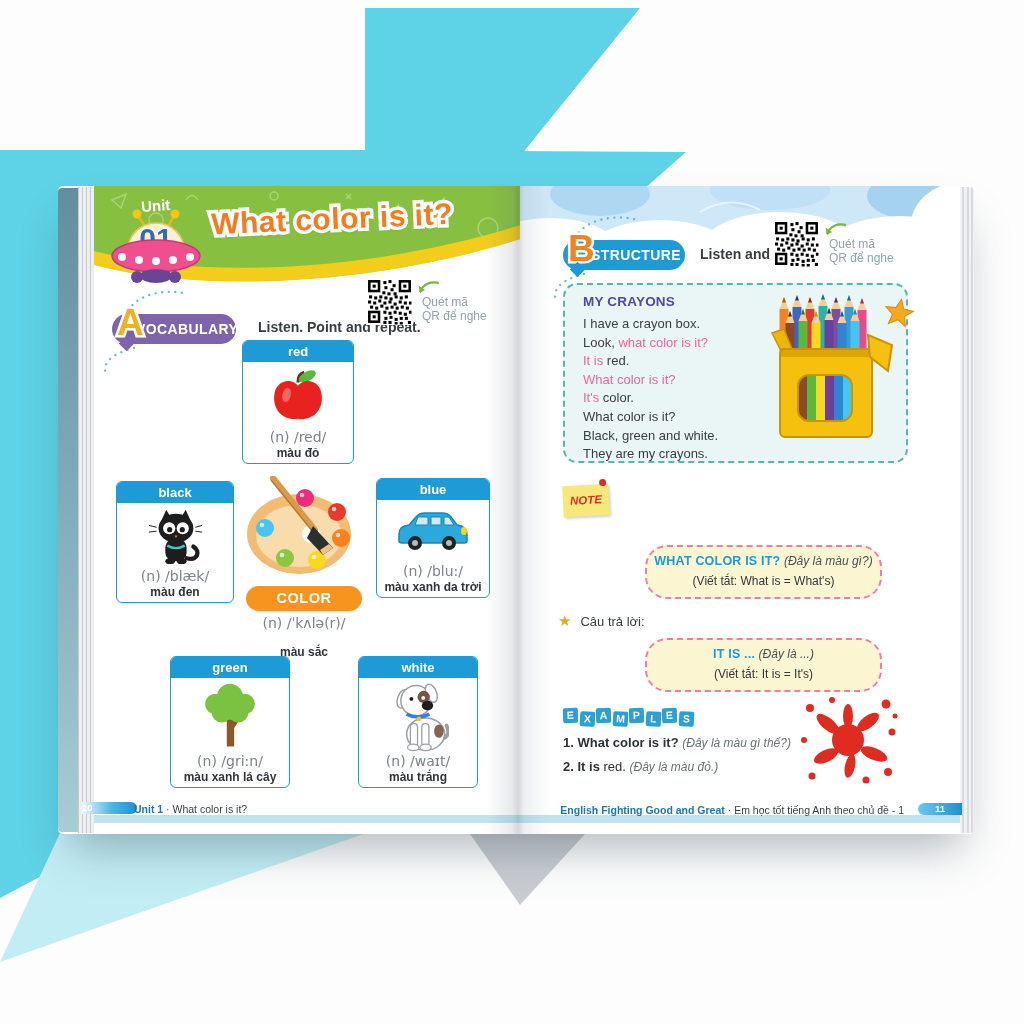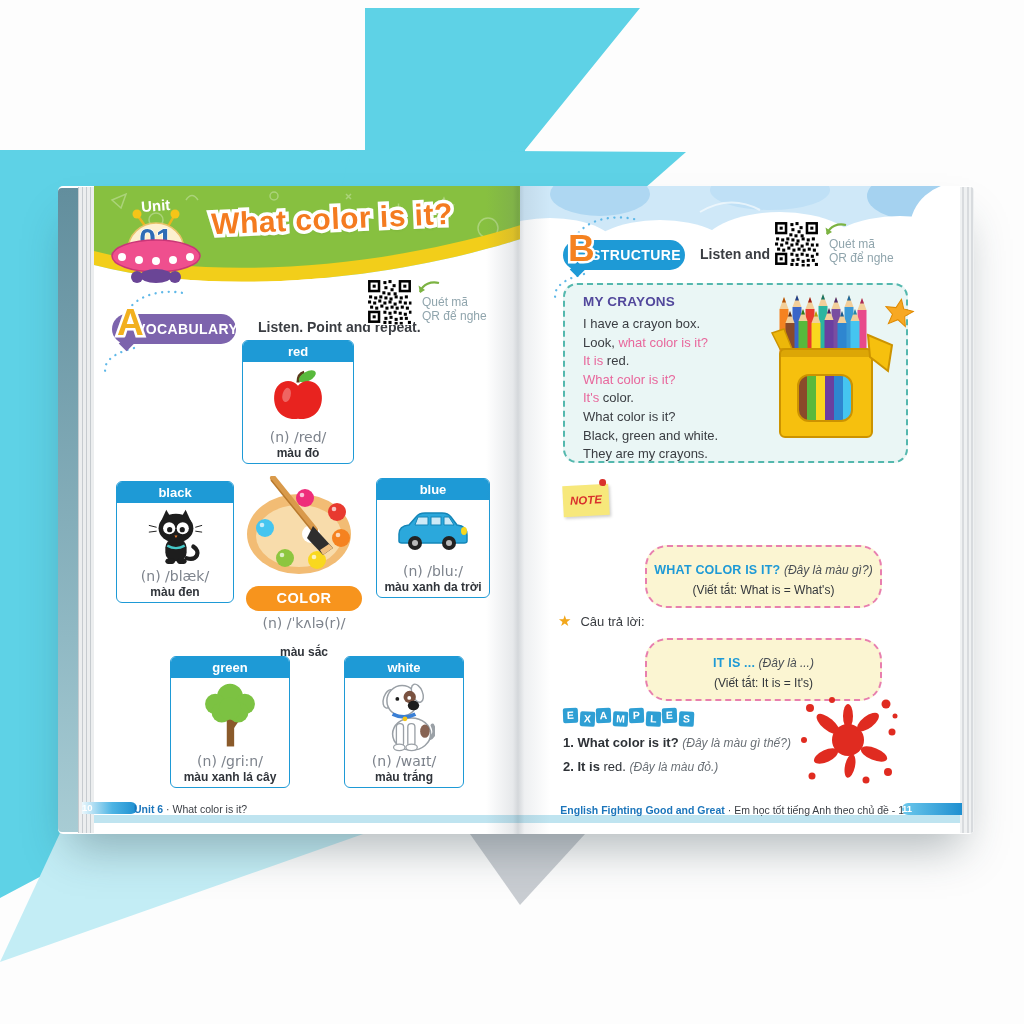--- a/index.html
+++ b/index.html
@@ -60,39 +60,39 @@
   .qr-arrow{position:absolute;left:51px;top:2px;}
   .qr-cap{position:absolute;left:56px;font-size:12px;color:#90a5ad;white-space:nowrap;}
   .qr-cap.c1{top:17px;} .qr-cap.c2{top:31px;}
   
   .vcard{position:absolute;background:#fff;border:1.6px solid var(--card-blue,#1e9ad6);
         border-radius:6px;overflow:hidden;box-sizing:border-box;}
   .card-red{left:148px;top:154px;width:112px;height:124px;}
   .card-black{left:22px;top:295px;width:118px;height:122px;}
   .card-blue{left:282px;top:292px;width:114px;height:120px;}
   .card-green{left:76px;top:470px;width:120px;height:132px;}
-  .card-white{left:250px;top:470px;width:120px;height:132px;}
+  .card-white{left:264px;top:470px;width:120px;height:132px;}
   .vcard .head{height:21px;background:var(--card-blue,#1e9ad6);color:#fff;font-weight:bold;
         font-size:13px;text-align:center;line-height:21px;}
   .vcard .img{position:absolute;left:0;right:0;top:21px;bottom:33px;display:flex;
         align-items:center;justify-content:center;}
   .cap1{font-size:14px;color:#7d838c;text-align:center;font-family:"DejaVu Sans","Liberation Sans",sans-serif;}
   .cap2{font-size:12px;font-weight:bold;color:#30343a;text-align:center;}
   .vcard .cap1{position:absolute;left:0;right:0;bottom:18px;}
   .vcard .cap2{position:absolute;left:0;right:0;bottom:3px;}
   .palette-block{position:absolute;left:140px;top:290px;width:140px;text-align:center;z-index:2;}
   .color-pill{margin:2px auto 0;width:116px;height:25px;background:var(--color-pill-orange,#f7941d);
         border-radius:13px;color:#fff;font-weight:bold;font-size:14.5px;line-height:25px;letter-spacing:.5px;}
   .palette-block .cap1{margin-top:4px;} .palette-block .cap2{margin-top:14px;}
   
   .pagenum{position:absolute;height:12px;color:#fff;font-size:9.5px;font-weight:bold;line-height:12px;}
   .pagenum-left{left:-12px;top:616px;width:55px;border-radius:0 7px 7px 0;text-align:left;
         padding-right:7px;box-sizing:border-box;
         background:linear-gradient(90deg,#eaf7fc,#4db4e4 55%,#1e8fd0);}
-  .pagenum-right{right:-2px;top:617px;width:60px;border-radius:7px 0 0 7px;text-align:left;
+  .pagenum-right{right:-2px;top:617px;width:44px;border-radius:7px 0 0 7px;text-align:center;
         background:linear-gradient(90deg,#6cc8ec,#1e8fd0);}
   .footer-text{position:absolute;font-size:10.5px;color:#3a3e44;white-space:nowrap;}
   .footer-text b{color:var(--footer-blue,#1b75bb);}
   .footer-text-left{left:40px;top:617px;}
   .footer-text-right{right:56px;top:618px;}
   
   .cloud-header{position:absolute;left:0;top:0;width:440px;height:86px;}
   .crayons-panel{position:absolute;left:43px;top:97px;width:345px;height:180px;box-sizing:border-box;
         background:var(--panel-mint,#eaf6f5);border:2px dashed var(--panel-border-teal,#54b8ae);border-radius:14px;}
   .crayons-title{position:absolute;left:18px;top:9px;font-size:13.5px;font-weight:bold;
@@ -105,21 +105,21 @@
         background:var(--note-yellow,#f7e87b);box-shadow:1.5px 2px 3px rgba(0,0,0,.18);}
   .note-sticky .txt{display:block;text-align:center;line-height:31px;font-style:italic;
         font-weight:bold;font-size:11.5px;color:var(--note-red,#d9302c);}
   .note-sticky .pin{position:absolute;right:2px;top:-5px;width:7px;height:7px;border-radius:50%;
         background:var(--note-red,#d9302c);}
   .point{position:absolute;left:38px;font-size:13px;color:#3a3d42;}
   .point .star{color:var(--star-orange,#f2a71b);font-size:15px;margin-right:9px;}
   .point1{top:334px;} .point2{top:426px;}
   .rulebox{position:absolute;left:125px;width:237px;box-sizing:border-box;text-align:center;
         background:var(--box-yellow,#fbf5d2);border:2px dashed var(--box-border-pink,#e87fae);
-        border-radius:22px;padding:16px 6px 9px;}
+        border-radius:22px;padding:7px 6px 9px;}
   .rulebox1{top:359px;} .rulebox2{top:452px;}
   .rulebox .l1{font-size:12.5px;}
   .rulebox .en{color:var(--structure-blue,#1e9ad6);font-weight:bold;letter-spacing:.2px;}
   .rulebox .vi{font-style:italic;color:#4a4f55;font-size:12px;}
   .rulebox .l2{font-size:12px;color:#33373c;margin-top:6px;}
   .examples-tiles{position:absolute;left:43px;top:520px;height:24px;}
   .tile{display:inline-block;width:15px;height:15px;margin-right:1.5px;border-radius:2px;
         background:#2e9fd4;color:#fff;font-size:10.5px;font-weight:bold;text-align:center;
         line-height:15px;transform:translateY(-1px) rotate(-2deg);}
   .tile.lo{transform:translateY(2.5px) rotate(3deg);}
@@ -421,21 +421,21 @@
             <circle cx="33" cy="43" r="2.5" fill="#f5c518"></circle>
           </svg>
         </div>
         <div class="cap1"><span>(n)</span> <span>/waɪt/</span></div>
         <div class="cap2">màu trắng</div>
       </div>
 
       <div class="bottom-band"></div>
       <div class="pagenum pagenum-left">10</div>
       <div class="footer-text footer-text-left">
-        <b>Unit 6</b> <span>· What color is it?</span>
+        <b>Unit 1</b> <span>· What color is it?</span>
       </div>
     </div>
 
     <div class="page page-right">
 
       <svg class="cloud-header" viewBox="0 0 440 86">
         <rect width="440" height="62" fill="#cfe8f8"></rect>
         <ellipse cx="80" cy="8" rx="50" ry="22" fill="#aed7f2"></ellipse>
         <ellipse cx="250" cy="4" rx="60" ry="20" fill="#bfe0f6"></ellipse>
         <ellipse cx="395" cy="10" rx="48" ry="24" fill="#a5d2f0"></ellipse>

